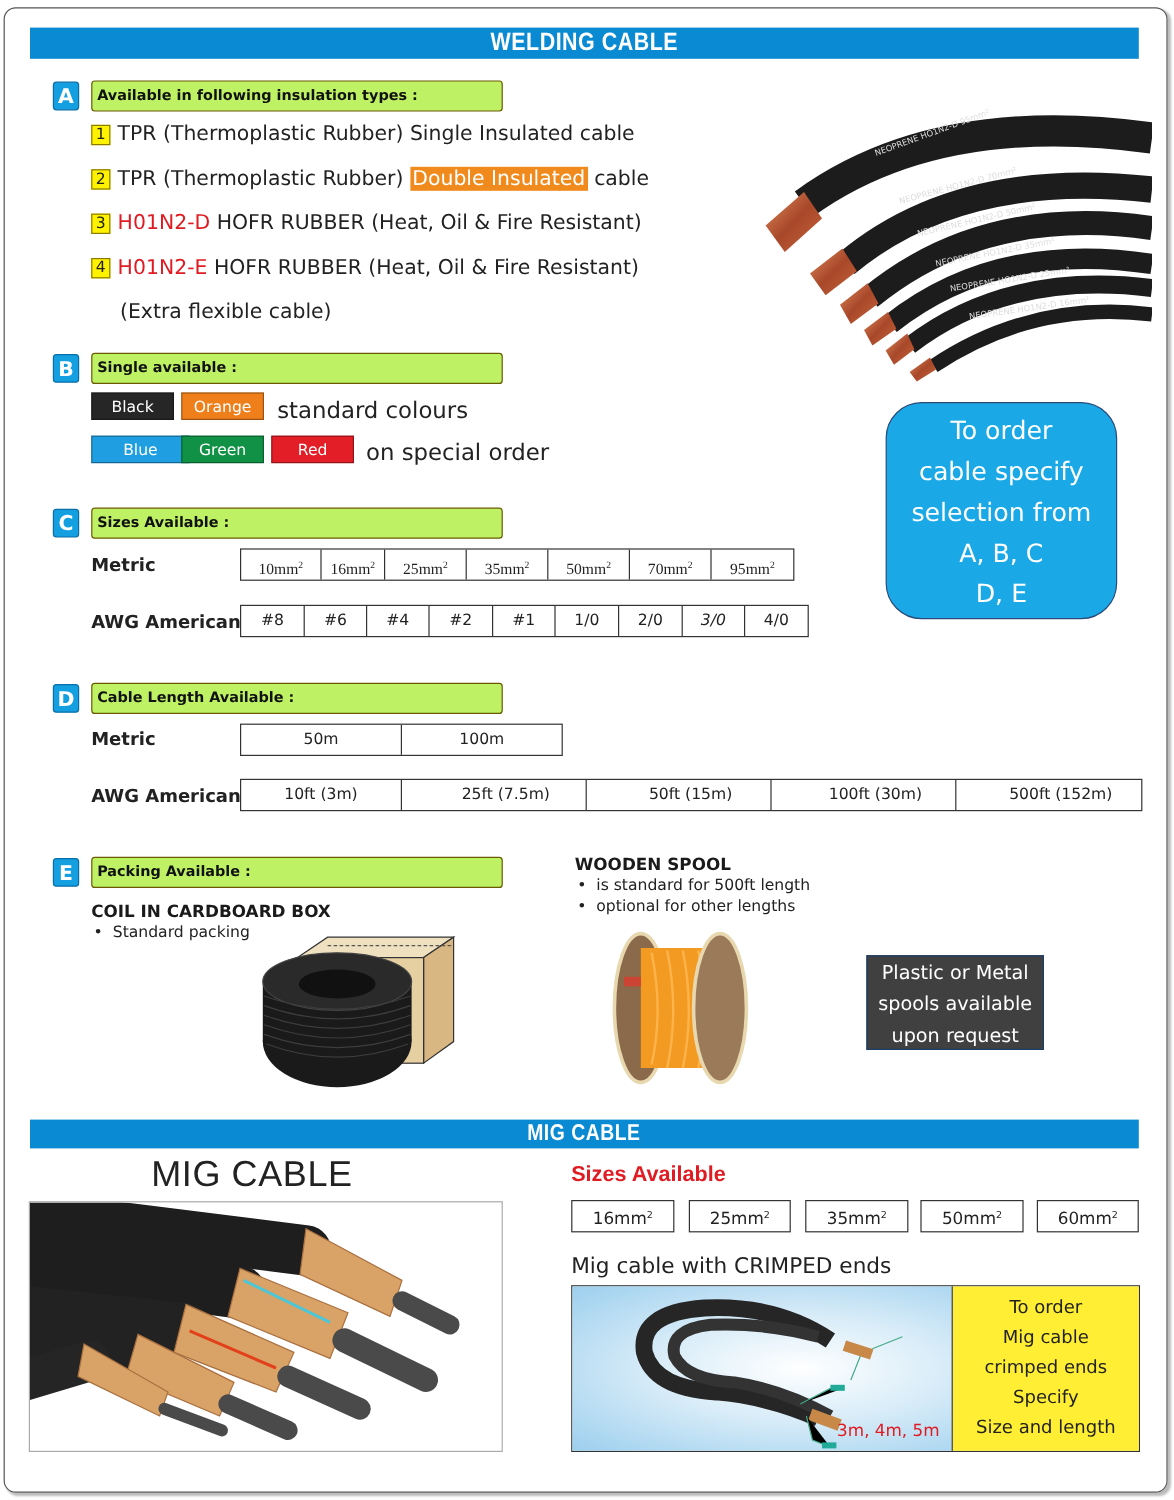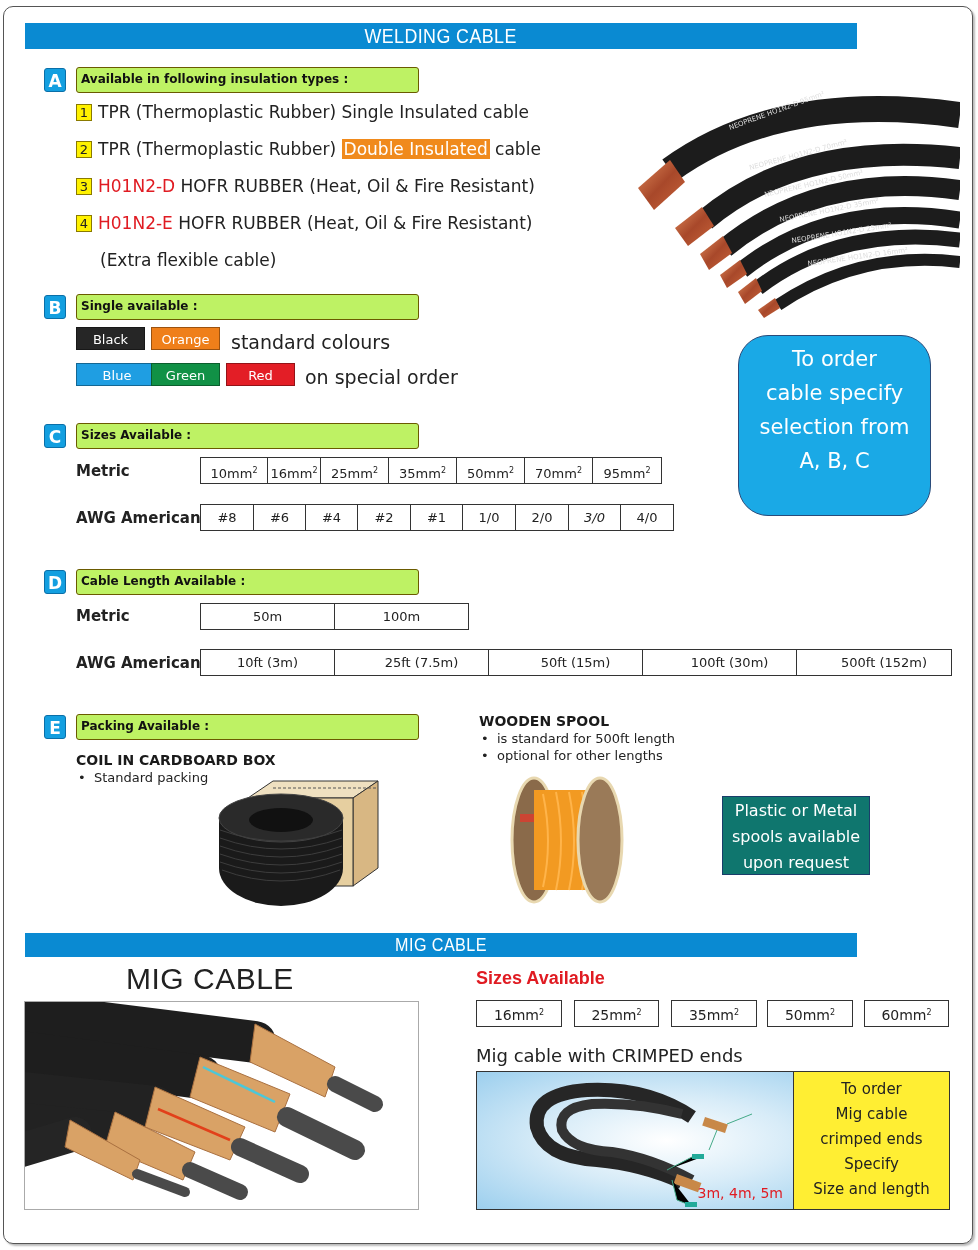--- a/index.html
+++ b/index.html
@@ -2,23 +2,23 @@
 <html><head>
 <meta charset="utf-8">
 <style>
   * { box-sizing: border-box; margin: 0; padding: 0; }
   html, body { width: 978px; height: 1250px; background: #ffffff; overflow: hidden; }
   body { font-family: "DejaVu Sans", sans-serif; color: #1a1a1a; position: relative; }
 
   .frame { position: absolute; left: 3px; top: 6px; width: 970px; height: 1238px;
            border: 1.5px solid #555; border-radius: 10px; box-shadow: 2px 2px 2px #bbb; }
 
-  .banner { position: absolute; left: 25px; width: 832px; height: 26px; background: #0a8ad2;
+  .banner { position: absolute; left: 25px; width: 924px; height: 26px; background: #0a8ad2;
             color: #fff; text-align: center; font-family: "Liberation Sans", sans-serif;
-            font-weight: normal; font-size: 21px; line-height: 26px; letter-spacing: 0.5px;
+            font-weight: bold; font-size: 21px; line-height: 26px; letter-spacing: 0.5px;
             transform-origin: center; }
   .banner span { display: inline-block; transform: scaleX(0.85); }
 
   .sec-letter { position: absolute; width: 22px; height: 24px; background: #139fe0;
                 border-radius: 3px; color: #fff; font-weight: bold; font-size: 17px;
                 text-align: center; line-height: 24px; border: 1px solid #0a6fa8; }
   .sec-head { position: absolute; left: 76px; width: 343px; height: 26px; background: #bef264;
               border: 1.5px solid #6a5a00; border-radius: 3px; font-weight: bold; font-size: 12px;
               line-height: 22px; padding-left: 4px; color: #111; }
 
@@ -41,21 +41,21 @@
 
   .cable-photo { position: absolute; left: 630px; top: 70px; width: 330px; height: 250px; }
   .order-box { position: absolute; left: 738px; top: 335px; width: 193px; height: 181px;
                background: #1aa9e6; border: 1.5px solid #2a4b7a; border-radius: 30px;
                color: #fff; font-size: 21px; text-align: center; line-height: 34px; padding-top: 6px; }
 
   .pack-title { position: absolute; font-weight: bold; font-size: 14px; color: #1a1a1a; }
   .bullet { position: absolute; font-size: 13px; color: #222; }
 
   .plastic-box { position: absolute; left: 722px; top: 796px; width: 148px; height: 79px;
-                 background: #0f766e; border: 1.5px solid #1a3d6a; color: #fff; font-size: 16px;
+                 background: #404040; border: 1.5px solid #1a3d6a; color: #fff; font-size: 16px;
                  text-align: center; line-height: 26px; padding-top: 1px; }
 
   .mig-title { position: absolute; left: 126px; top: 962px; font-family: "Liberation Sans", sans-serif;
                font-size: 30px; color: #222; letter-spacing: 0.5px; }
   .mig-photo { position: absolute; left: 24px; top: 1001px; width: 395px; height: 209px;
                border: 1.5px solid #aaa; background: #fff; overflow: hidden; }
   .mig-sizes-title { position: absolute; left: 476px; top: 968px; color: #e01b22; font-weight: bold;
                      font-size: 18px; font-family: "Liberation Sans", sans-serif; }
   .mig-size { position: absolute; top: 1000px; height: 27px; border: 1.5px solid #333; font-size: 14px;
               text-align: center; line-height: 24px; color: #222; }
@@ -139,27 +139,28 @@
 <div class="swatch" style="left:76px; top:363px; width:82px; background:#1f9ee2;">Blue</div>
 <div class="swatch" style="left:151px; top:363px; width:69px; background:#119146;">Green</div>
 <div class="swatch" style="left:226px; top:363px; width:69px; background:#e31e26;">Red</div>
 <div class="swatch-note" style="left:305px; top:366px;">on special order</div>
 
 <div class="order-box">
   <div>To order</div>
   <div>cable specify</div>
   <div>selection from</div>
   <div>A, B, C</div>
+  <div>D, E</div>
 </div>
 
 <div class="sec-letter" style="left:44px; top:424px;">C</div>
 <div class="sec-head" style="top:423px;">Sizes Available :</div>
 
 <div class="row-label" style="top:462px;">Metric</div>
-<div class="cells" style="left:200px; top:457px;">
+<div class="cells" style="left:200px; top:457px;font-family:Liberation Serif, serif;">
   <div class="cell" style="width:67px;"><span>10mm</span><sup>2</sup></div>
   <div class="cell" style="width:53px;"><span>16mm</span><sup>2</sup></div>
   <div class="cell" style="width:68px;"><span>25mm</span><sup>2</sup></div>
   <div class="cell" style="width:68px;"><span>35mm</span><sup>2</sup></div>
   <div class="cell" style="width:68px;"><span>50mm</span><sup>2</sup></div>
   <div class="cell" style="width:68px;"><span>70mm</span><sup>2</sup></div>
   <div class="cell" style="width:68px;"><span>95mm</span><sup>2</sup></div>
 </div>
 
 <div class="row-label" style="top:509px;">AWG American</div>

